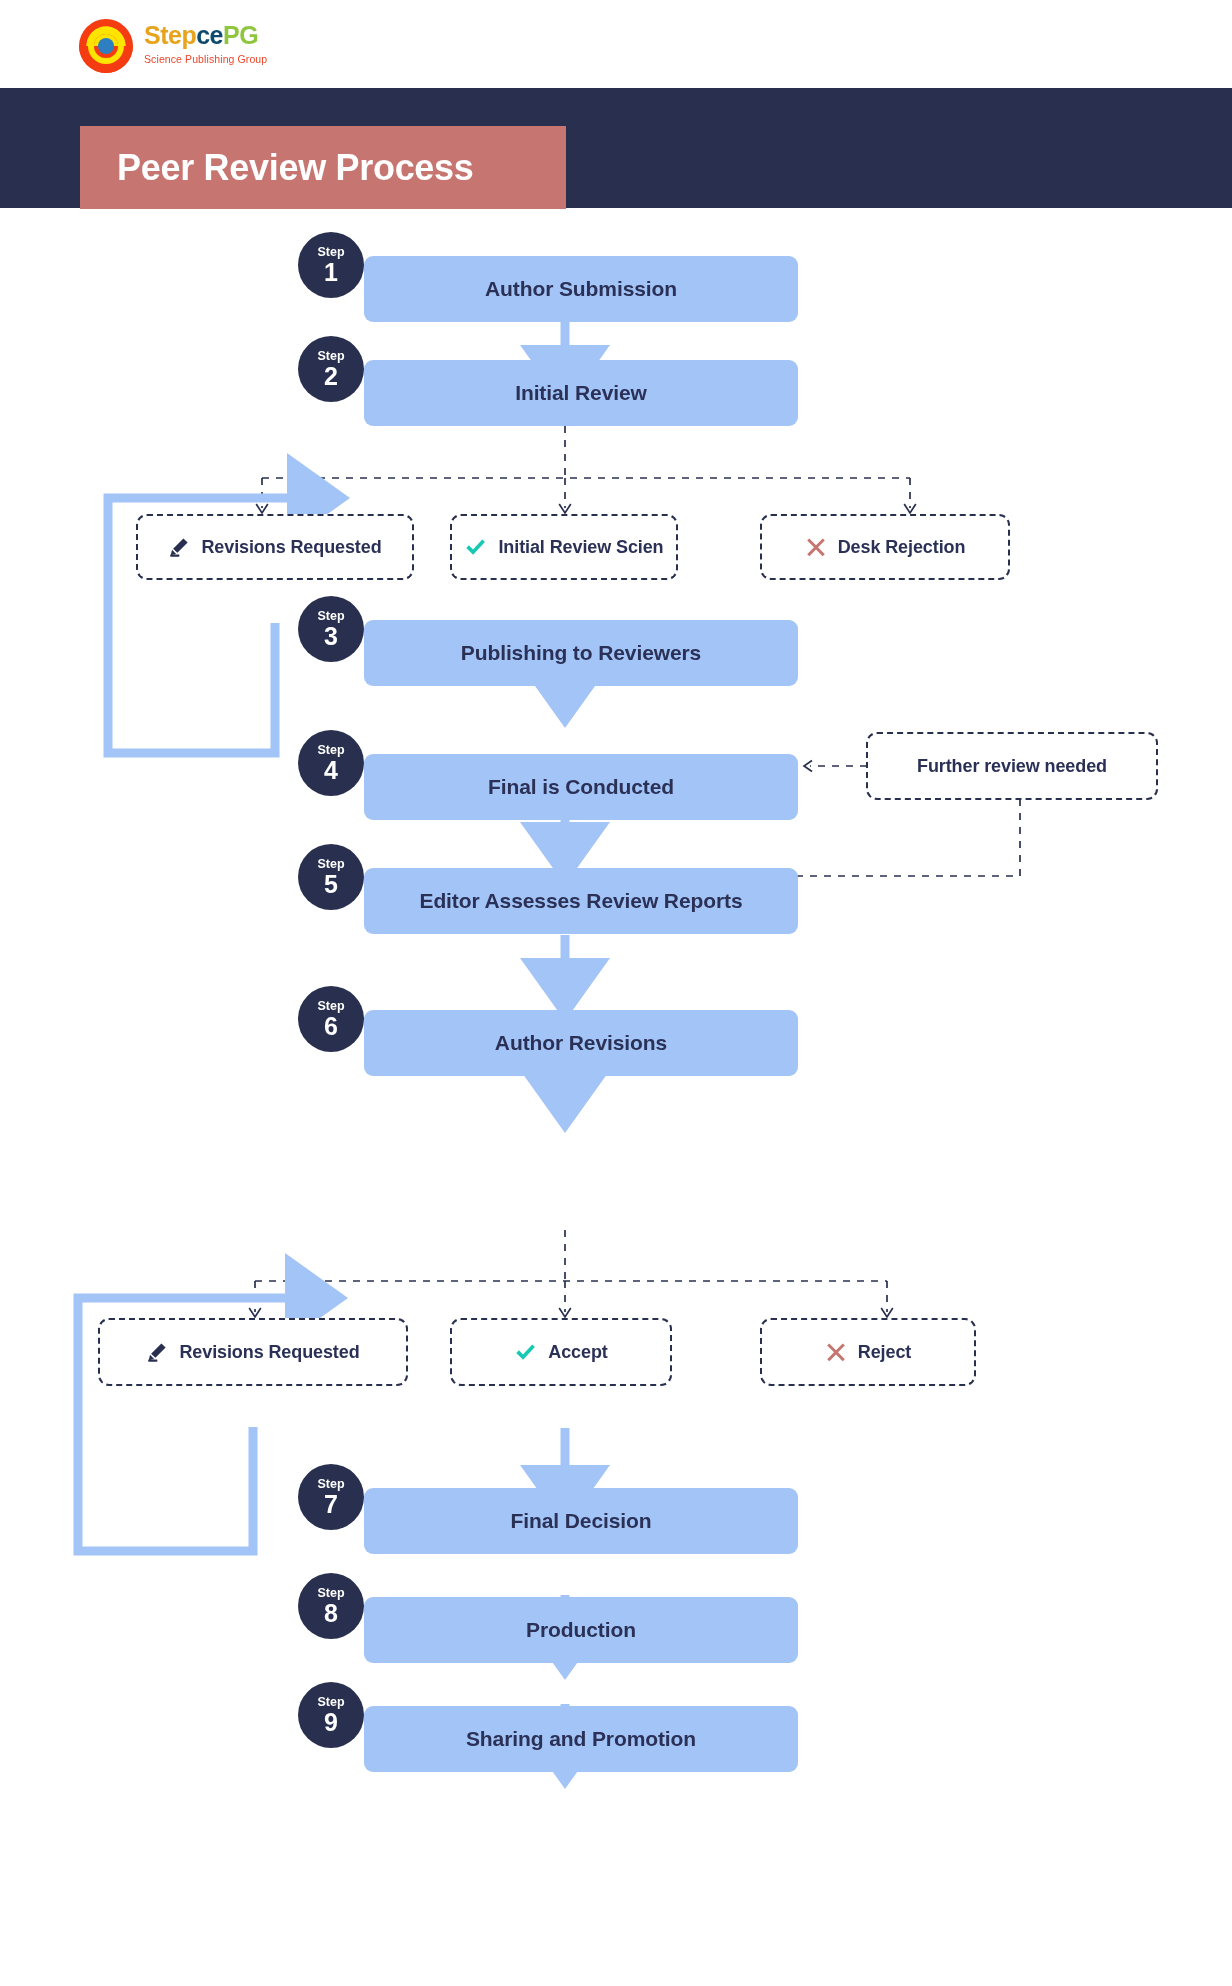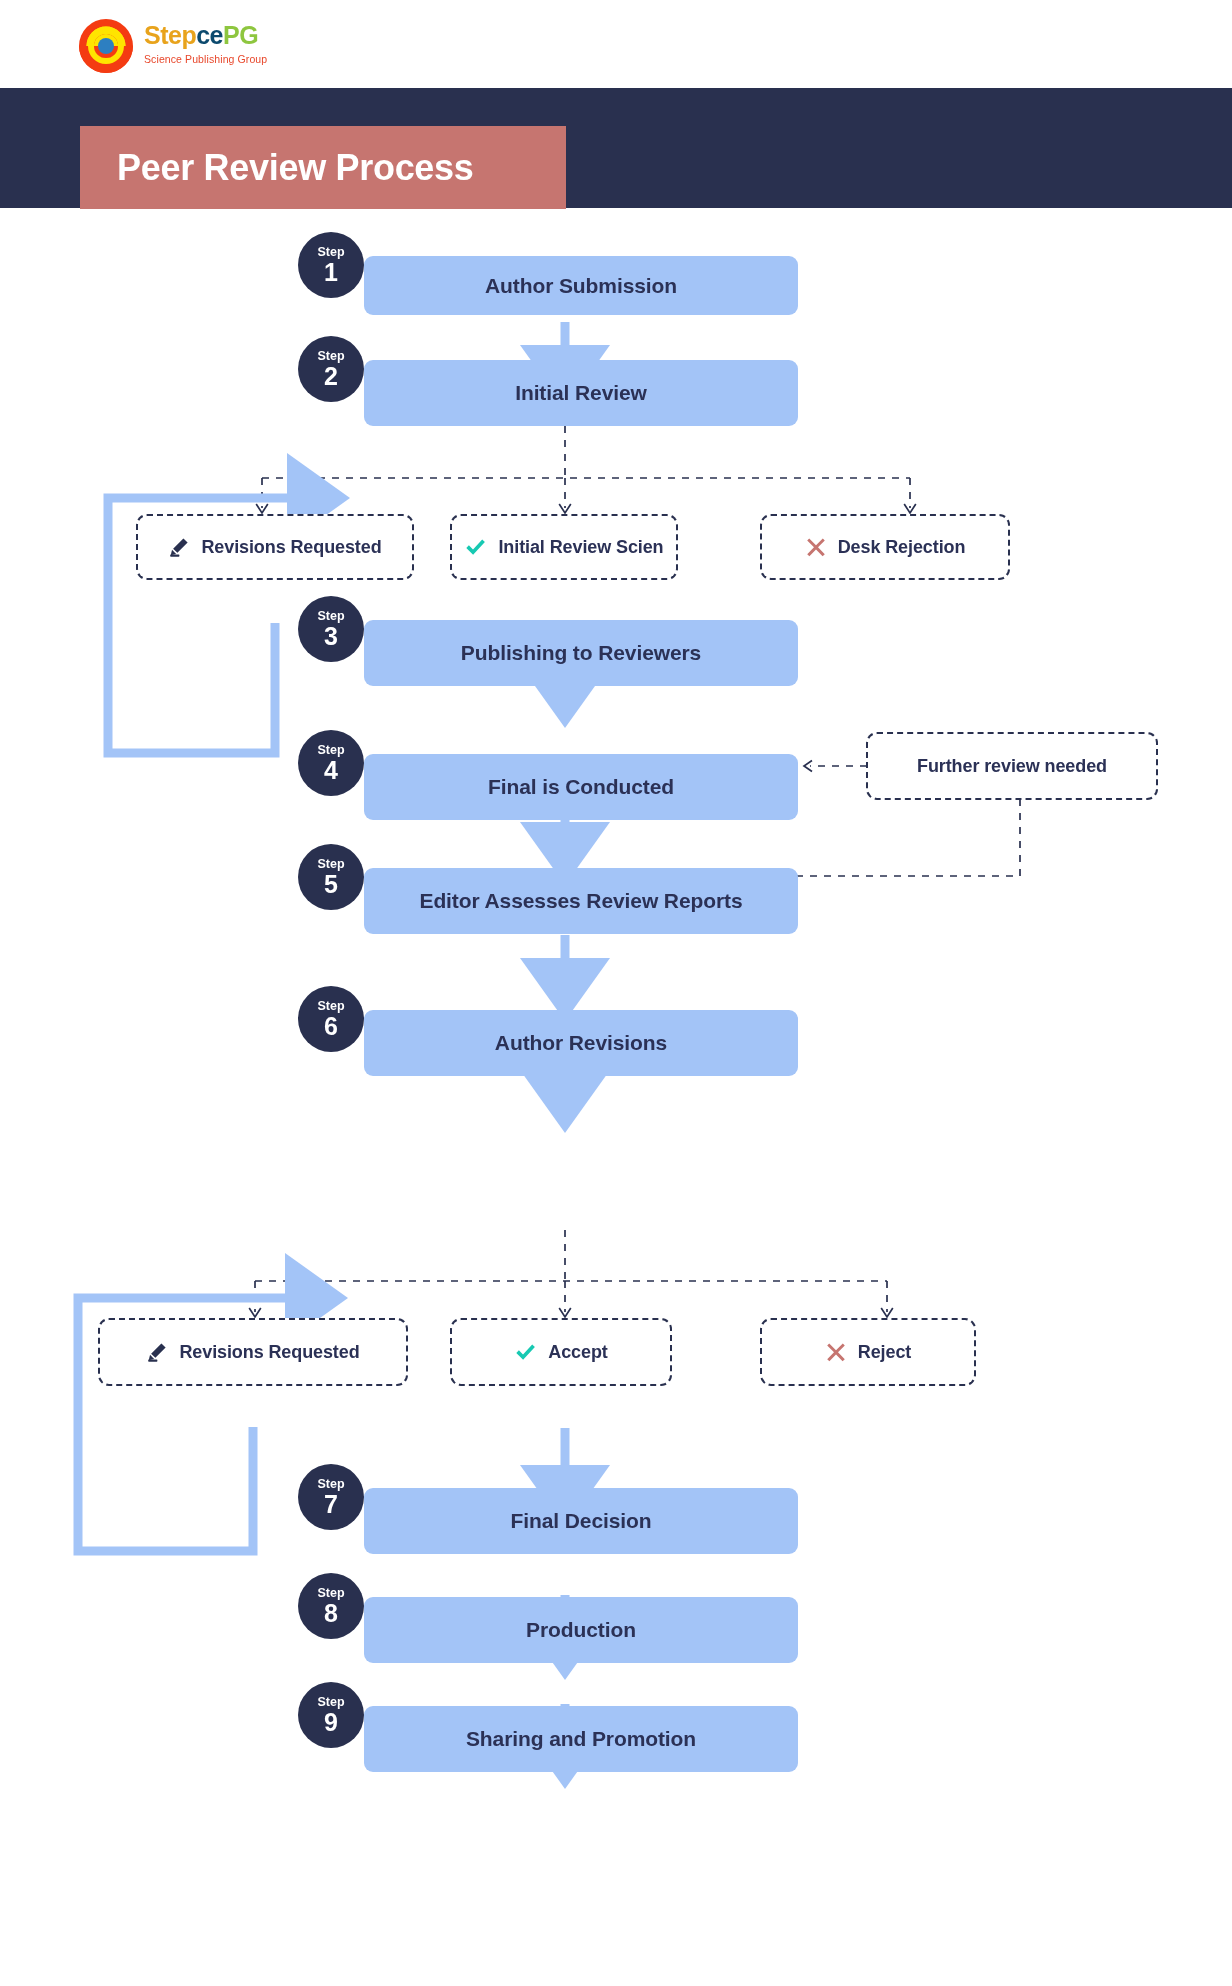--- a/index.html
+++ b/index.html
@@ -200,21 +200,21 @@
       <path d="M253,1219 L253,1343 L78,1343 L78,1090 L303,1090" fill="none" stroke="#a3c4f7" stroke-width="9" marker-end="url(#blueArrow)"></path>
 
       <line x1="565" y1="1220" x2="565" y2="1275" stroke="#a3c4f7" stroke-width="9" marker-end="url(#blueArrow)"></line>
 
       <line x1="565" y1="1387" x2="565" y2="1427" stroke="#a3c4f7" stroke-width="9" marker-end="url(#blueArrow)"></line>
 
       <line x1="565" y1="1496" x2="565" y2="1536" stroke="#a3c4f7" stroke-width="9" marker-end="url(#blueArrow)"></line>
     </svg>
 
     <div class="step-node" style="left:298px; top:48px; width:500px; height:66px;">
-      <div class="step-box" style="width:434px; height:59px;">
+      <div class="step-box" style="width:434px; height:66px;">
         <span class="step-label">Author Submission</span>
       </div>
       <div class="step-badge">
         <span class="badge-word">Step</span>
         <span class="badge-num">1</span>
       </div>
     </div>
 
     <div class="step-node" style="left:298px; top:152px; width:500px; height:66px;">
       <div class="step-box" style="width:434px; height:66px;">

